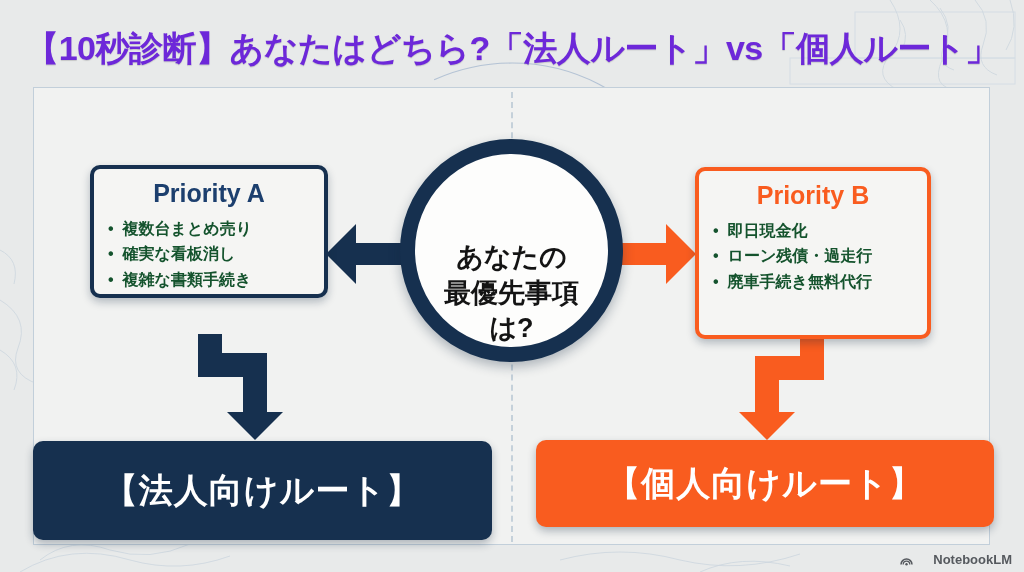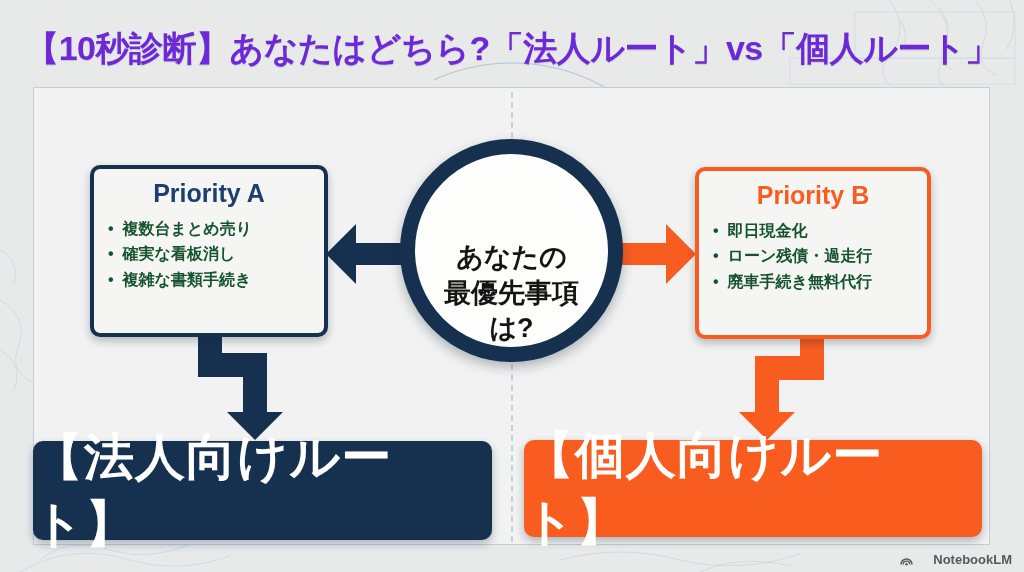--- a/index.html
+++ b/index.html
@@ -29,21 +29,21 @@
   }
 
   
   .decor{position:absolute;inset:0;pointer-events:none;}
 
   
   .card{
     position:absolute;box-sizing:border-box;border-radius:10px;
     background:#f5f5f3;box-shadow:0 4px 8px rgba(15,35,60,.28);
   }
-  .card-a{left:90px;top:165px;width:238px;height:172px;border:4px solid #16304f;}
+  .card-a{left:90px;top:165px;width:238px;height:133px;border:4px solid #16304f;}
   .card-b{left:695px;top:167px;width:236px;height:172px;border:4px solid #f95c1f;}
   .card-title{
     text-align:center;font-size:25px;font-weight:800;margin-top:10px;
   }
   .card-a .card-title{color:#1c3f6e;}
   .card-b .card-title{color:#f95c1f;}
   .card ul{
     list-style:none;margin:8px 0 0 0;padding:0 10px 0 14px;
   }
   .card li{
@@ -63,22 +63,22 @@
   .circle-text{
     font-size:27px;font-weight:900;color:#141414;line-height:1.32;
   }
 
   
   .route{
     position:absolute;border-radius:10px;display:flex;align-items:center;justify-content:center;
     box-shadow:0 4px 9px rgba(15,35,60,.30);
   }
   .route-a{left:33px;top:441px;width:459px;height:99px;background:#16304f;}
-  .route-b{left:524px;top:440px;width:458px;height:97px;background:#f95c1f;}
-  .route-label{font-size:50px;font-weight:900;color:#ffffff;letter-spacing:1px;}
+  .route-b{left:536px;top:440px;width:458px;height:87px;background:#f95c1f;}
+  .route-label{font-size:34px;font-weight:900;color:#ffffff;letter-spacing:1px;}
 
   
   .brand{
     position:absolute;right:12px;bottom:5px;display:flex;align-items:center;gap:19px;
     color:#55595e;font-size:13px;font-weight:600;
   }
 </style>
 </head>
 <body>
 

